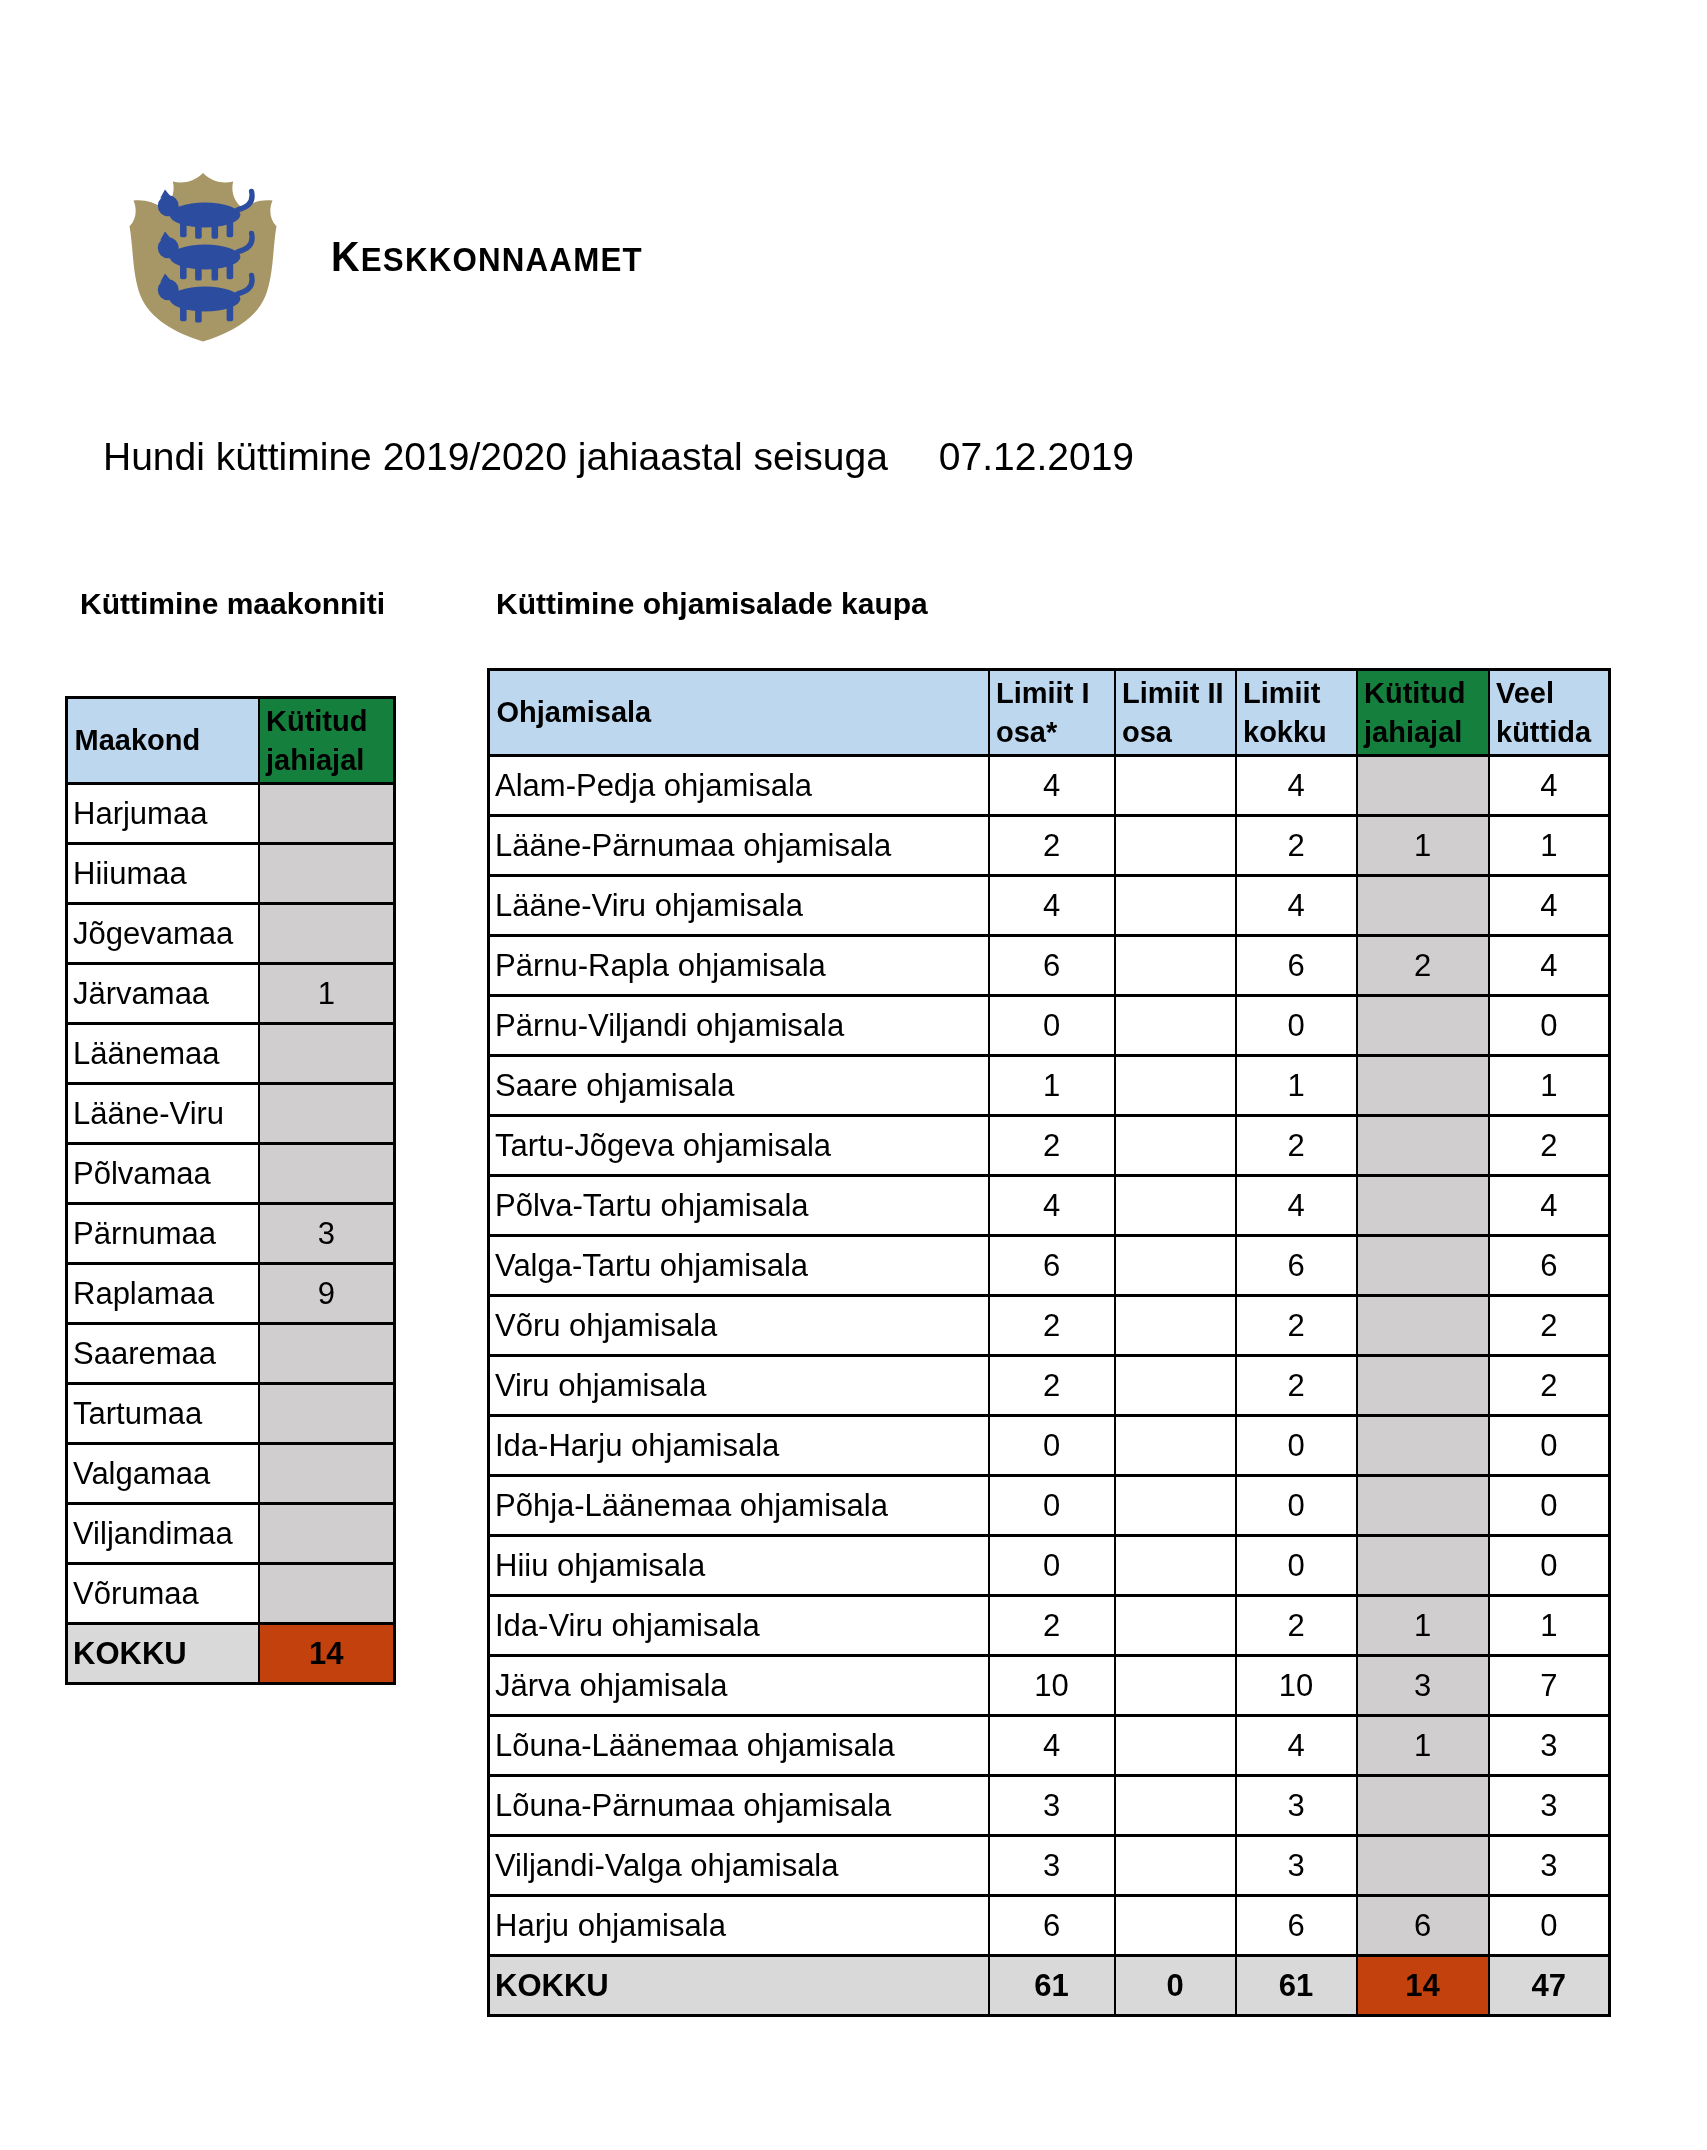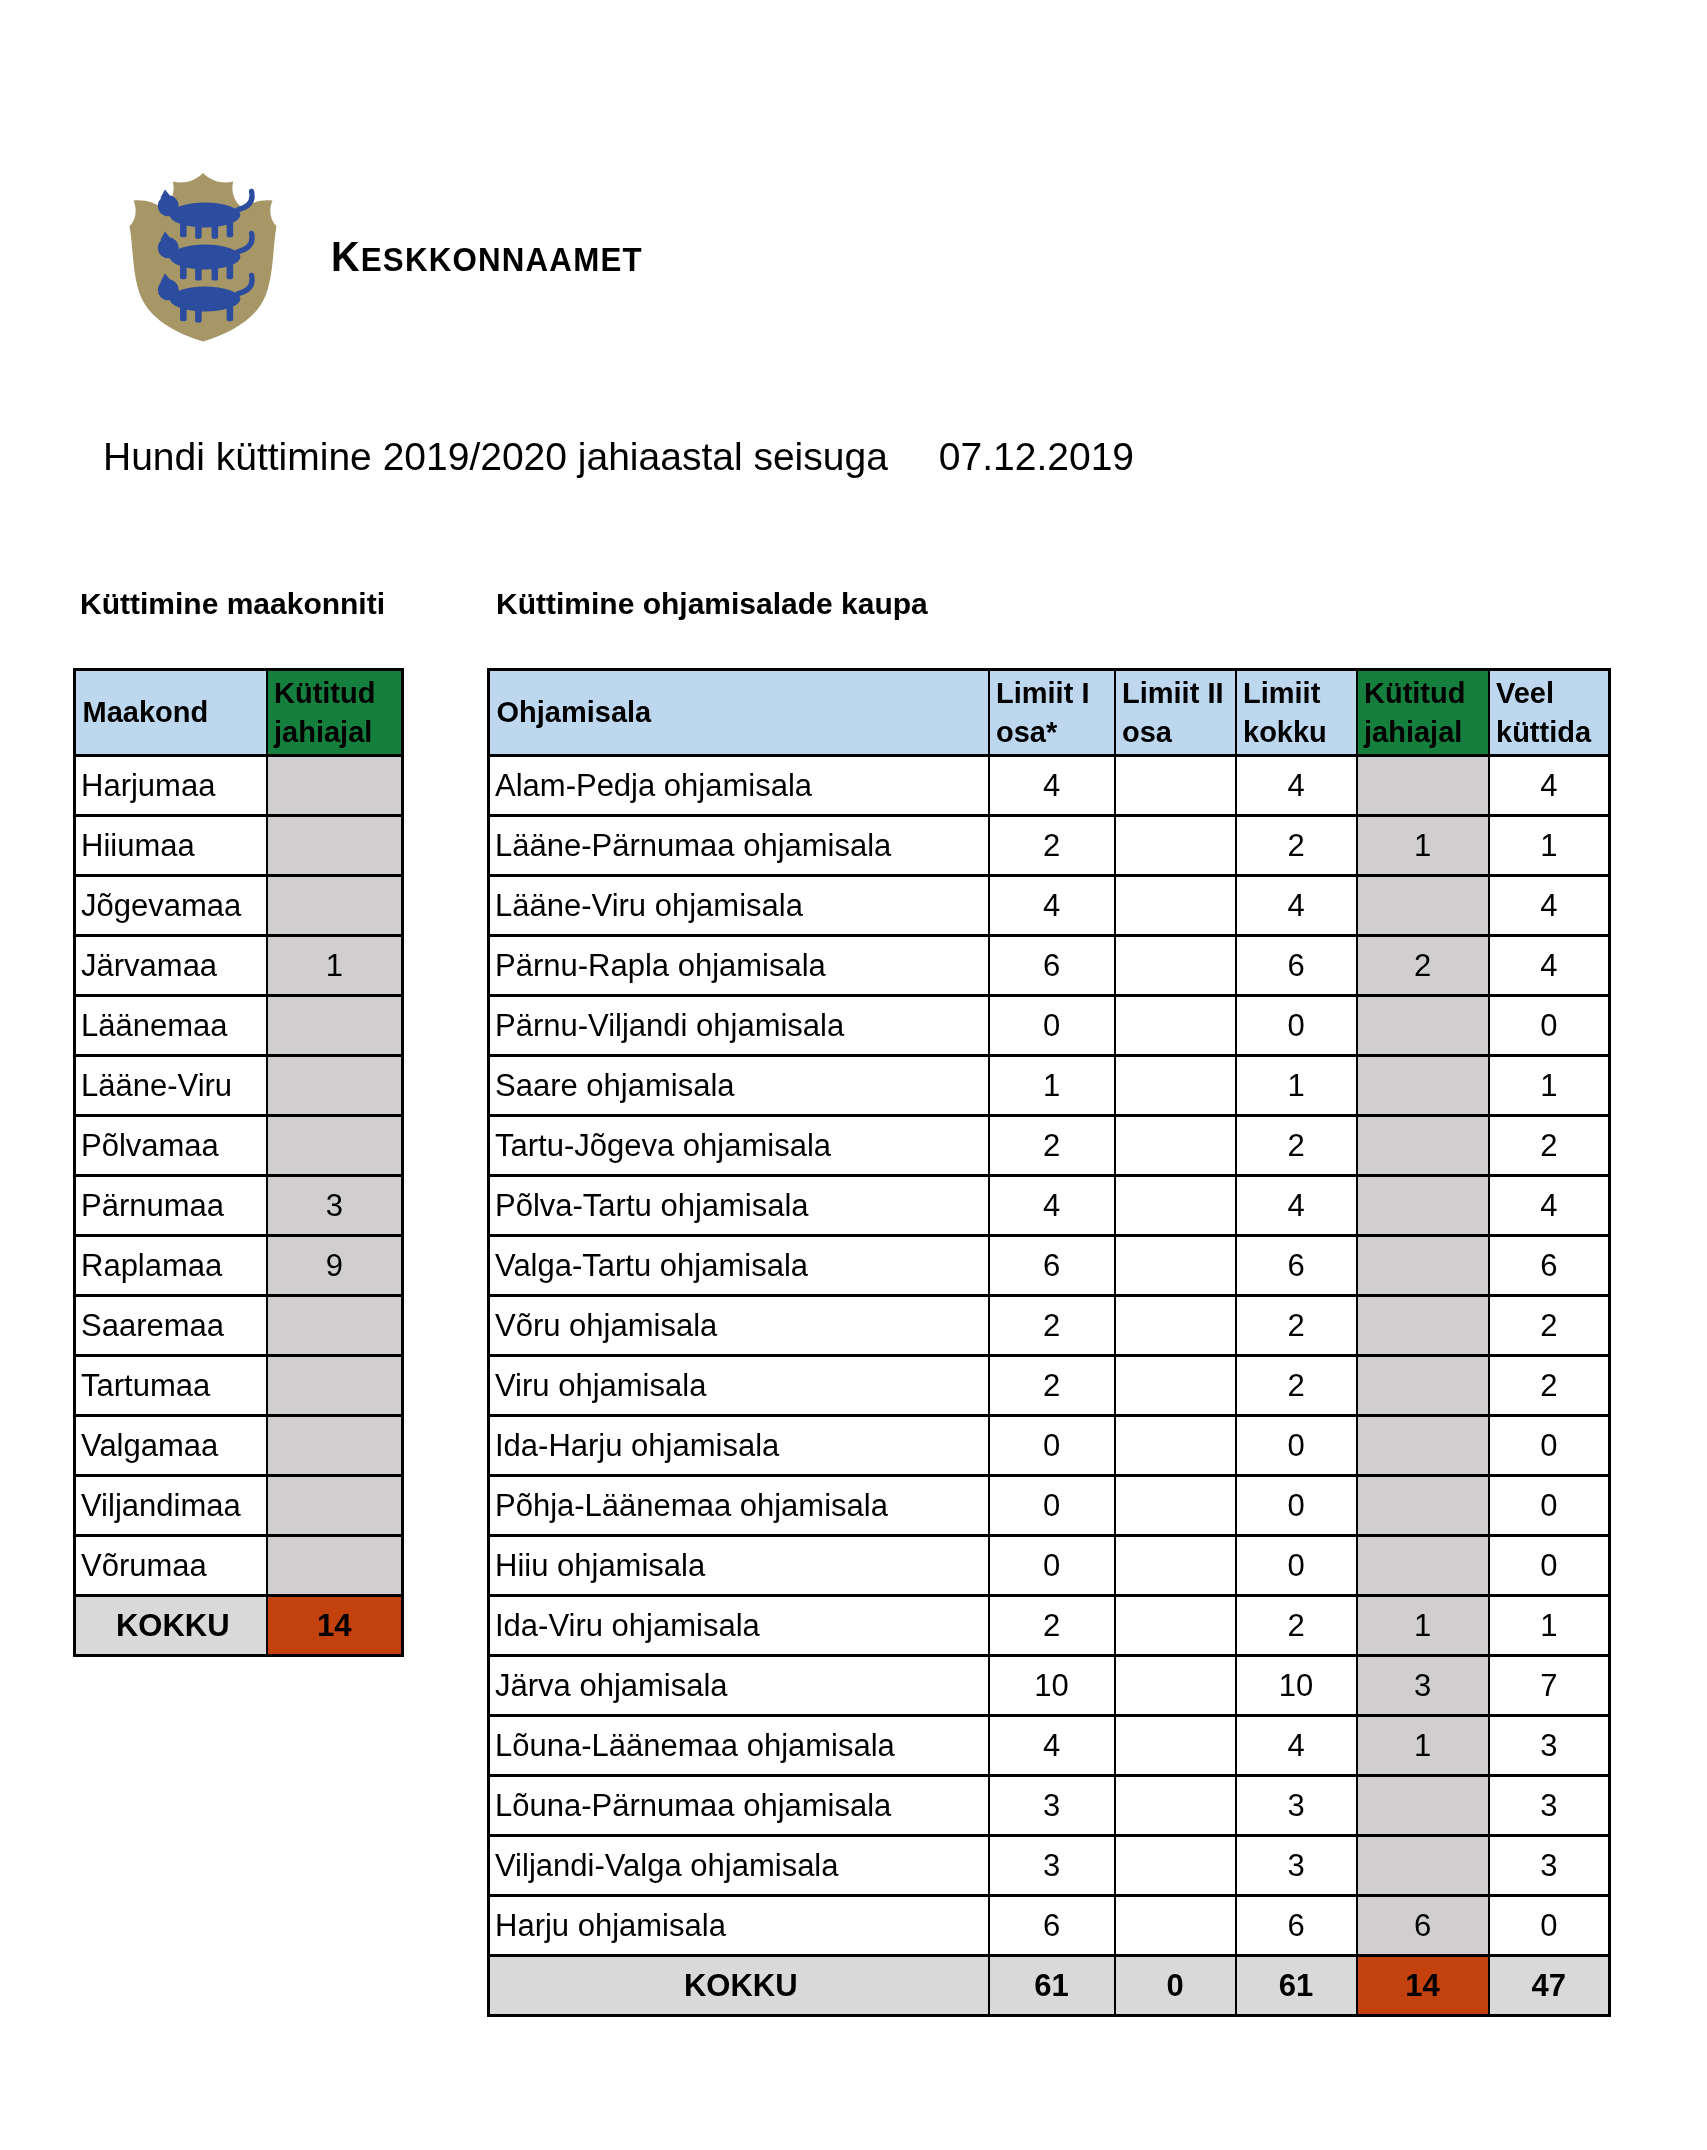--- a/index.html
+++ b/index.html
@@ -22,41 +22,41 @@
     position:absolute;left:103px;top:435px;display:flex;gap:51px;
     font-size:39px;font-weight:400;white-space:nowrap;
   }
   
   .section-heading{position:absolute;top:587px;font-size:30px;font-weight:700;white-space:nowrap;}
   .sh-left{left:80px;}
   .sh-right{left:496px;}
   
   table{border-collapse:collapse;table-layout:fixed;background:#fff;}
   .tbl{position:absolute;top:668px;}
-  .tbl-county{left:73px;}
+  .tbl-county{left:65px;margin-top:28px;}
   .tbl-area{left:487px;}
   th,td{
     border:2px solid #000;border-top-width:3.3px;border-bottom-width:3.3px;
     overflow:hidden;
   }
   table{border:3.9px solid #000;}
   th{
     font-size:29px;font-weight:700;text-align:left;vertical-align:middle;
     line-height:1.35;padding:2.6px 2.6px 2.6px 6.5px;height:73px;
     background:#BDD7EE;
   }
   th.t-gray{background:#15803d;}
   td{
     font-size:31px;font-weight:400;height:55px;vertical-align:middle;
     line-height:1.05;background:#fff;
   }
   td.name{text-align:left;padding-left:5px;}
   td.num{text-align:center;padding:0;}
   td.gray{background:#D0CECE;}
-  tr.total-row td{background:#D9D9D9;font-weight:700;text-align:center;}
+  tr.total-row td{background:#D9D9D9;font-weight:700;}
   tr.total-row td.gray{background:#c2410c;}
 </style>
 </head>
 <body>
 
 <div class="logo">
   <svg class="shield" width="164" height="176" viewBox="0 0 250 268">
     <path fill="#A79767" d="
       M125 6
       C112 19 95 23 79 19

